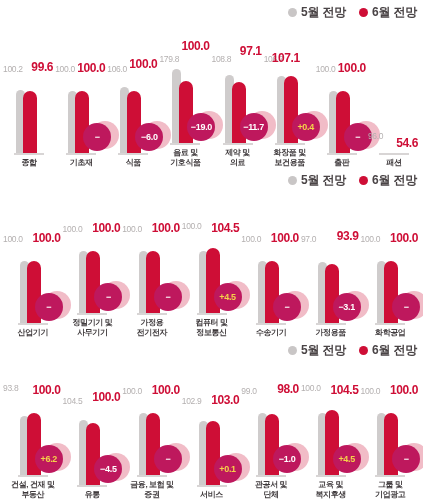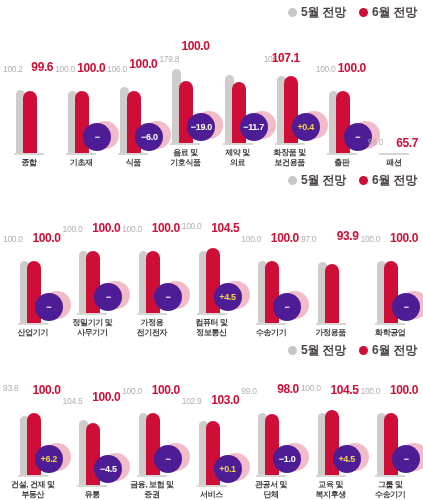--- a/index.html
+++ b/index.html
@@ -82,21 +82,21 @@
     pointer-events: none;
   }
   .badge-shadow {
     position: absolute; left: 12px; top: 0;
     width: 28px; height: 28px; border-radius: 50%;
     background: #f1bcc7;
   }
   .badge {
     position: absolute; left: 4px; top: 2px;
     width: 28px; height: 28px; border-radius: 50%;
-    background: #4c1d95;
+    background: #be185d;
     display: flex; align-items: center; justify-content: center;
     font-size: 9px; font-weight: 700; letter-spacing: -0.3px;
     color: #ffffff;
   }
   .badge.up { color: #f4d24a; }
 
   
   .baseline {
     width: 30px; height: 2px; background: #d8d5d5;
     margin-top: 0px;
@@ -182,20 +182,24 @@
             <div class="badge-wrap" style="left: calc(50% - 2px);">
               <div class="badge-shadow"></div>
               <div class="badge">−19.0</div>
             </div>
           </div>
           <div class="baseline"></div>
           <div class="cap">음료 및
 기호식품</div>
         </div>
         <div class="group">
+          <div class="vals" style="height: 40px;">
+            <span class="val-prev" style="left: 0px; bottom: 1px;">108.8</span>
+            <span class="val-cur" style="right: 2px; bottom: 7px;">97.1</span>
+          </div>
           <div class="plot">
             <div class="bar bar-prev" style="height: 68px; left: calc(50% - 13px);"></div>
             <div class="bar bar-cur" style="height: 61px; left: calc(50% - 6px);"></div>
             <div class="badge-wrap" style="left: calc(50% - 2px);">
               <div class="badge-shadow"></div>
               <div class="badge">−11.7</div>
             </div>
           </div>
           <div class="baseline"></div>
           <div class="cap">제약 및
@@ -229,22 +233,22 @@
             <div class="badge-wrap" style="left: calc(50% - 2px);">
               <div class="badge-shadow"></div>
               <div class="badge">−</div>
             </div>
           </div>
           <div class="baseline"></div>
           <div class="cap">출판</div>
         </div>
         <div class="group">
           <div class="vals" style="height: 48px;">
-            <span class="val-prev" style="left: 0px; bottom: 6px;">96.0</span>
-            <span class="val-cur" style="right: 2px; bottom: 3px;">65.7</span>
+            <span class="val-prev" style="left: 0px; bottom: 12px;">96.0</span>
+            <span class="val-cur" style="right: 2px; bottom: 3px;">54.6</span>
           </div>
           <div class="baseline"></div>
           <div class="cap">패션</div>
         </div>
       </div>
   </div>
 
   <div class="row r2">
     <div class="legend">
       <div class="legend-item">
@@ -341,20 +345,24 @@
           <div class="cap">수송기기</div>
         </div>
         <div class="group">
           <div class="vals" style="height: 47px;">
             <span class="val-prev" style="left: 0px; bottom: 1px;">97.0</span>
             <span class="val-cur" style="right: 2px; bottom: 2px;">93.9</span>
           </div>
           <div class="plot">
             <div class="bar bar-prev" style="height: 61px; left: calc(50% - 13px);"></div>
             <div class="bar bar-cur" style="height: 59px; left: calc(50% - 6px);"></div>
+            <div class="badge-wrap" style="left: calc(50% - 2px);">
+              <div class="badge-shadow"></div>
+              <div class="badge">−3.1</div>
+            </div>
           </div>
           <div class="baseline"></div>
           <div class="cap">가정용품</div>
         </div>
         <div class="group">
           <div class="vals" style="height: 46px;">
             <span class="val-prev" style="left: 0px; bottom: 1px;">100.0</span>
             <span class="val-cur" style="right: 2px; bottom: 0px;">100.0</span>
           </div>
           <div class="plot">
@@ -491,18 +499,18 @@
           <div class="plot">
             <div class="bar bar-prev" style="height: 62px; left: calc(50% - 13px);"></div>
             <div class="bar bar-cur" style="height: 62px; left: calc(50% - 6px);"></div>
             <div class="badge-wrap" style="left: calc(50% - 2px);">
               <div class="badge-shadow"></div>
               <div class="badge">−</div>
             </div>
           </div>
           <div class="baseline"></div>
           <div class="cap">그룹 및
-수송기기</div>
+기업광고</div>
         </div>
       </div>
   </div>
 
 </div>
 
 </body></html>

